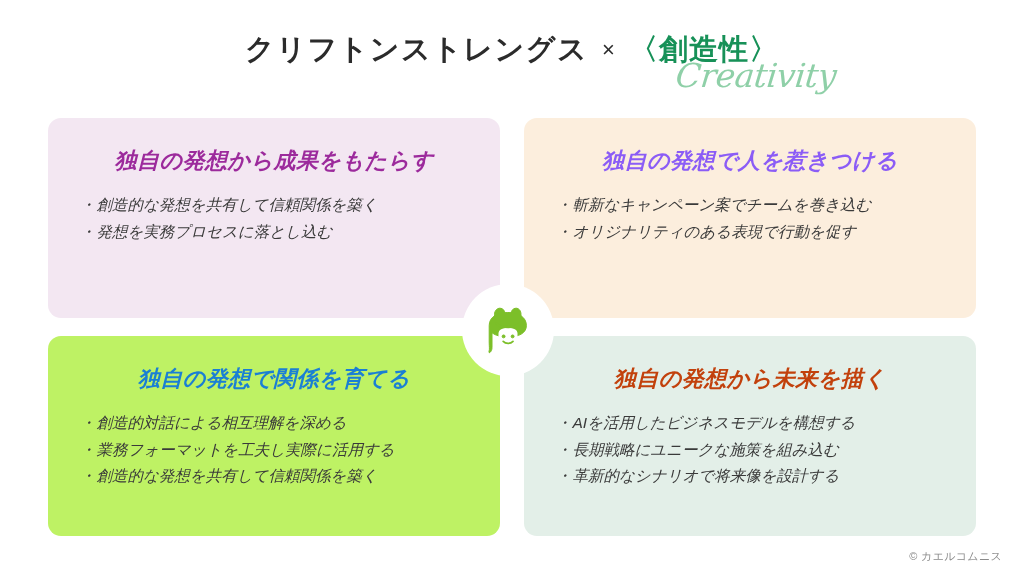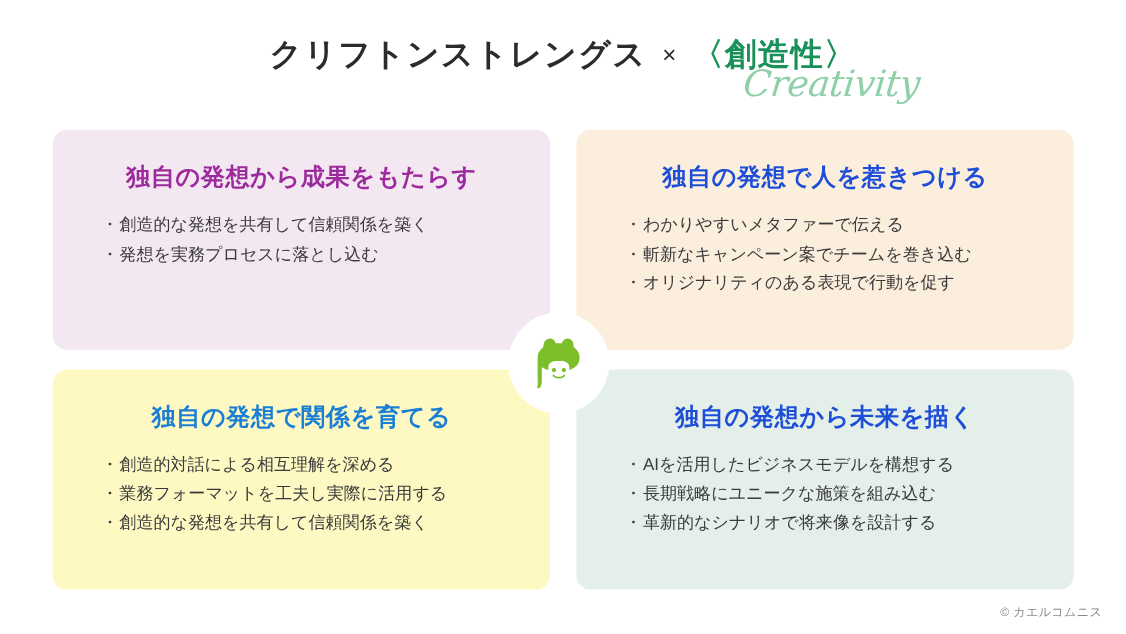--- a/index.html
+++ b/index.html
@@ -69,21 +69,22 @@
     top: 118px;
     width: 928px;
     height: 418px;
   }
   .card {
     position: absolute;
     width: 452px;
     height: 200px;
     border-radius: 13px;
     box-sizing: border-box;
-    padding: 0 28px;
+    padding: 0 16px;
+    font-style: italic;
   }
   .card-tl { left: 0;   top: 0; }
   .card-tr { left: 476px; top: 0; }
   .card-bl { left: 0;   top: 218px; }
   .card-br { left: 476px; top: 218px; }
 
   .card-title {
     text-align: center;
     font-size: 22px;
     font-weight: bold;
@@ -147,39 +148,38 @@
 
   <div class="card card-tl" style="background: rgb(243, 231, 242);">
     <div class="card-title" style="color: rgb(156, 42, 156);">独自の発想から成果をもたらす</div>
     <ul class="bullets">
       <li><span class="dot">・</span><span>創造的な発想を共有して信頼関係を築く</span></li>
       <li><span class="dot">・</span><span>発想を実務プロセスに落とし込む</span></li>
     </ul>
   </div>
 
   <div class="card card-tr" style="background: rgb(252, 238, 221);">
-    <div class="card-title" style="color: #1d4ed8;">独自の発想で人を惹きつける</div>
-    <ul class="bullets">
-      <li><span class="dot">・</span><span>わかりやすいメタファーで伝える</span></li>
+    <div class="card-title" style="color: #8b5cf6;">独自の発想で人を惹きつける</div>
+    <ul class="bullets">
       <li><span class="dot">・</span><span>斬新なキャンペーン案でチームを巻き込む</span></li>
       <li><span class="dot">・</span><span>オリジナリティのある表現で行動を促す</span></li>
     </ul>
   </div>
 
-  <div class="card card-bl" style="background: #fef9c3;">
+  <div class="card card-bl" style="background: #bef264;">
     <div class="card-title" style="color: rgb(26, 127, 212);">独自の発想で関係を育てる</div>
     <ul class="bullets">
       <li><span class="dot">・</span><span>創造的対話による相互理解を深める</span></li>
       <li><span class="dot">・</span><span>業務フォーマットを工夫し実際に活用する</span></li>
       <li><span class="dot">・</span><span>創造的な発想を共有して信頼関係を築く</span></li>
     </ul>
   </div>
 
   <div class="card card-br" style="background: rgb(227, 239, 232);">
-    <div class="card-title" style="color: #1d4ed8;">独自の発想から未来を描く</div>
+    <div class="card-title" style="color: #c2410c;">独自の発想から未来を描く</div>
     <ul class="bullets">
       <li><span class="dot">・</span><span>AIを活用したビジネスモデルを構想する</span></li>
       <li><span class="dot">・</span><span>長期戦略にユニークな施策を組み込む</span></li>
       <li><span class="dot">・</span><span>革新的なシナリオで将来像を設計する</span></li>
     </ul>
   </div>
 
 </div>
 
 <div class="frog-badge">

